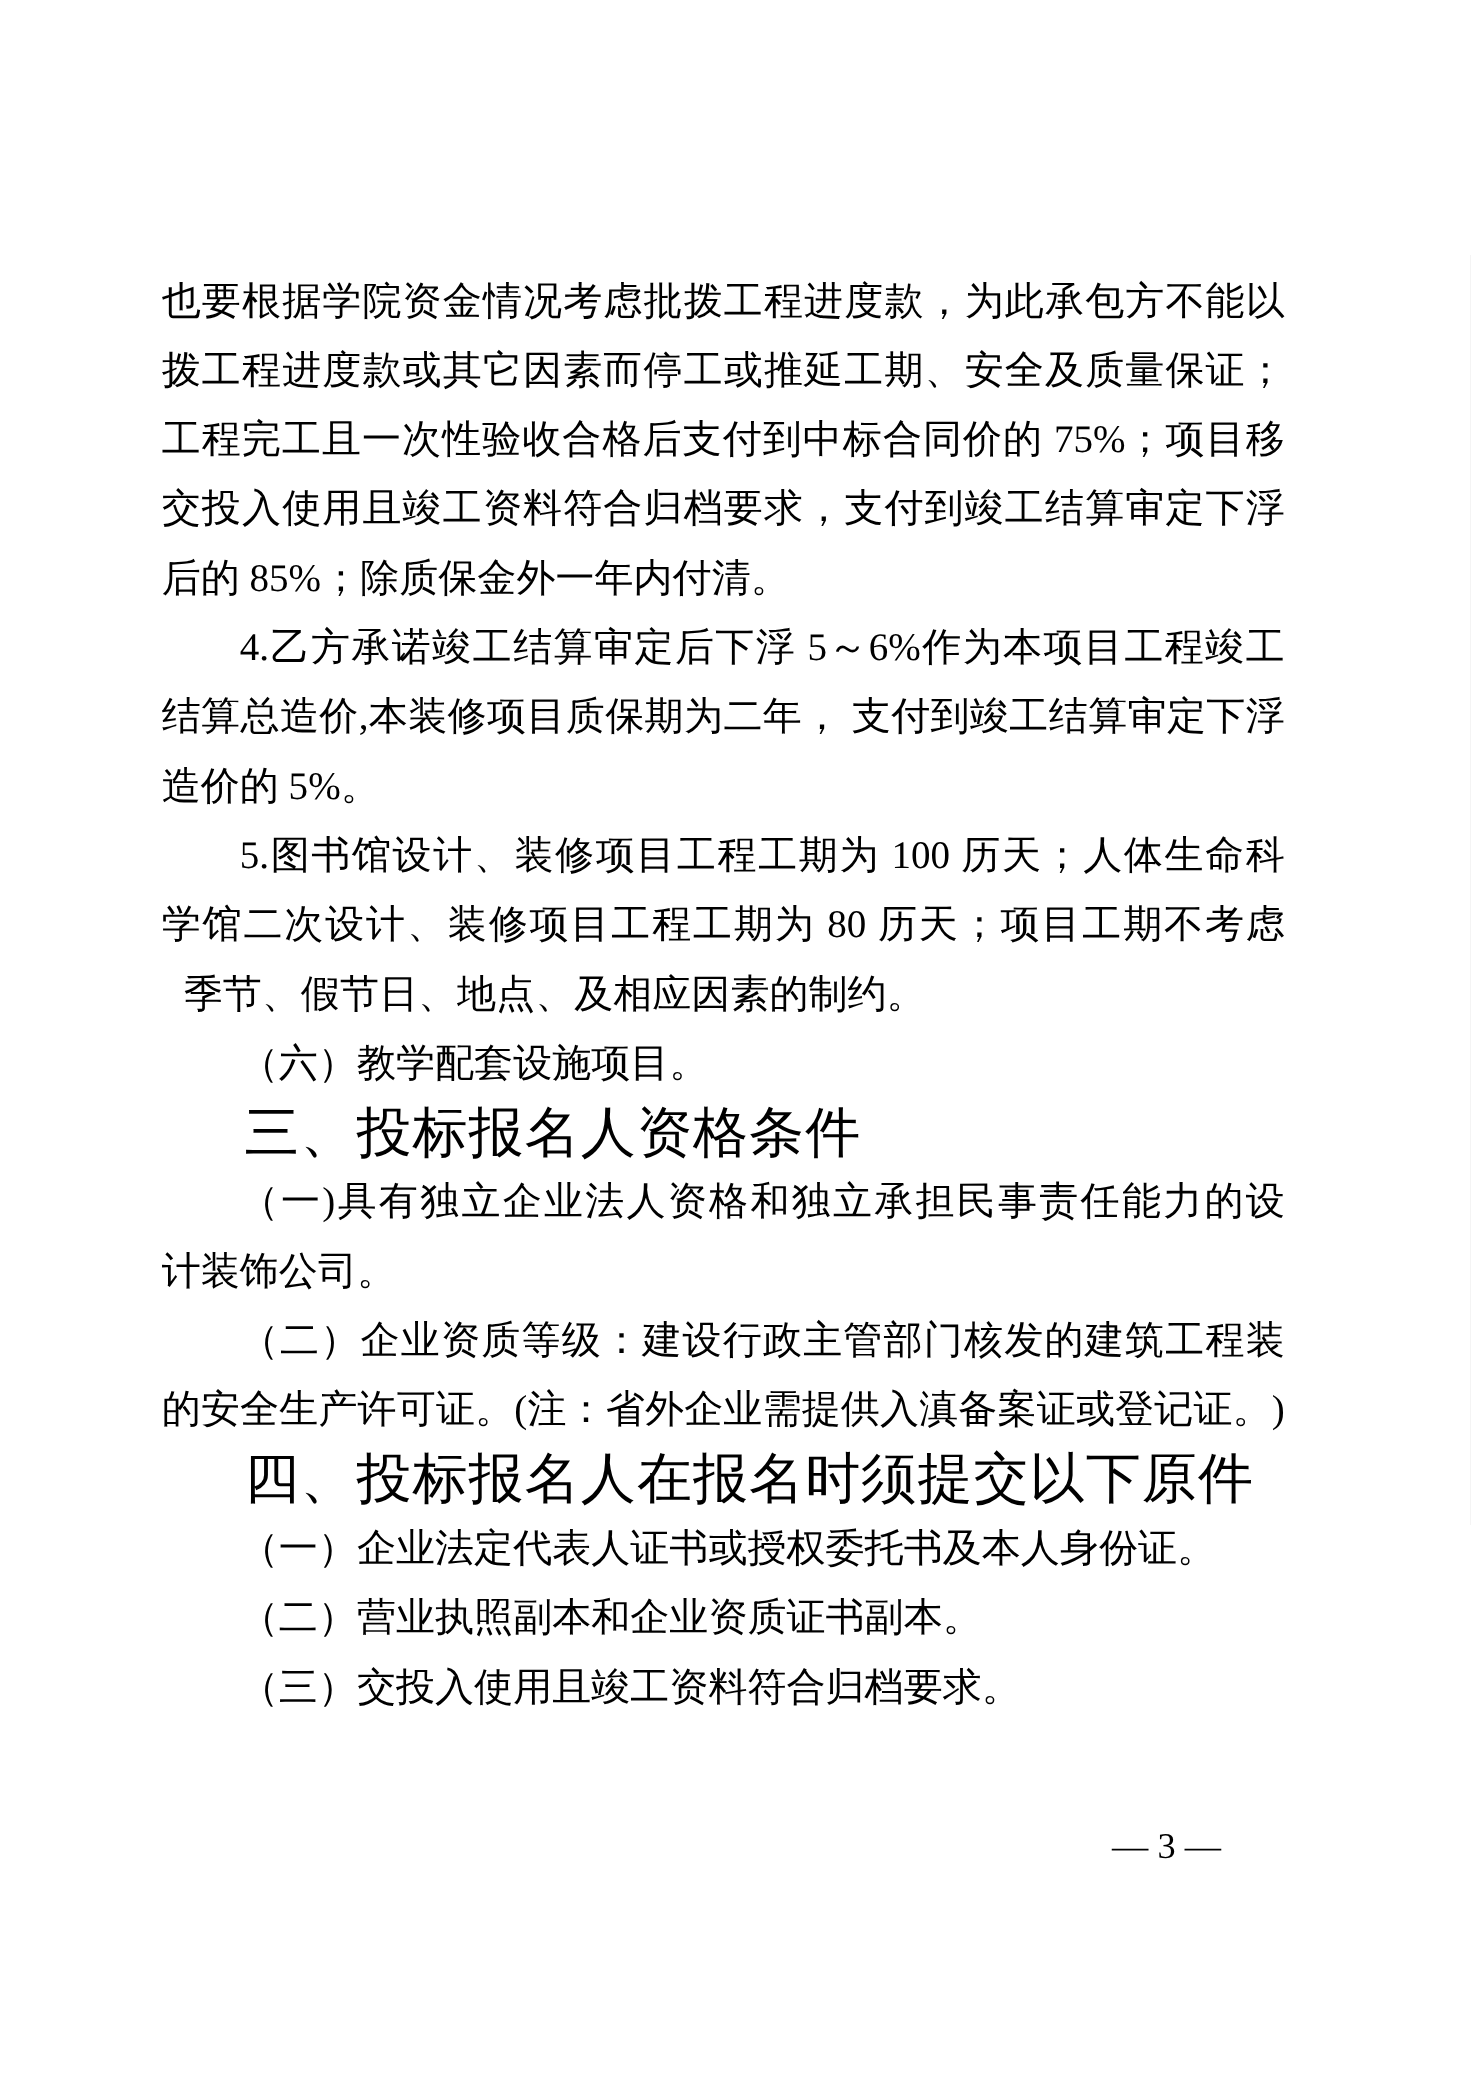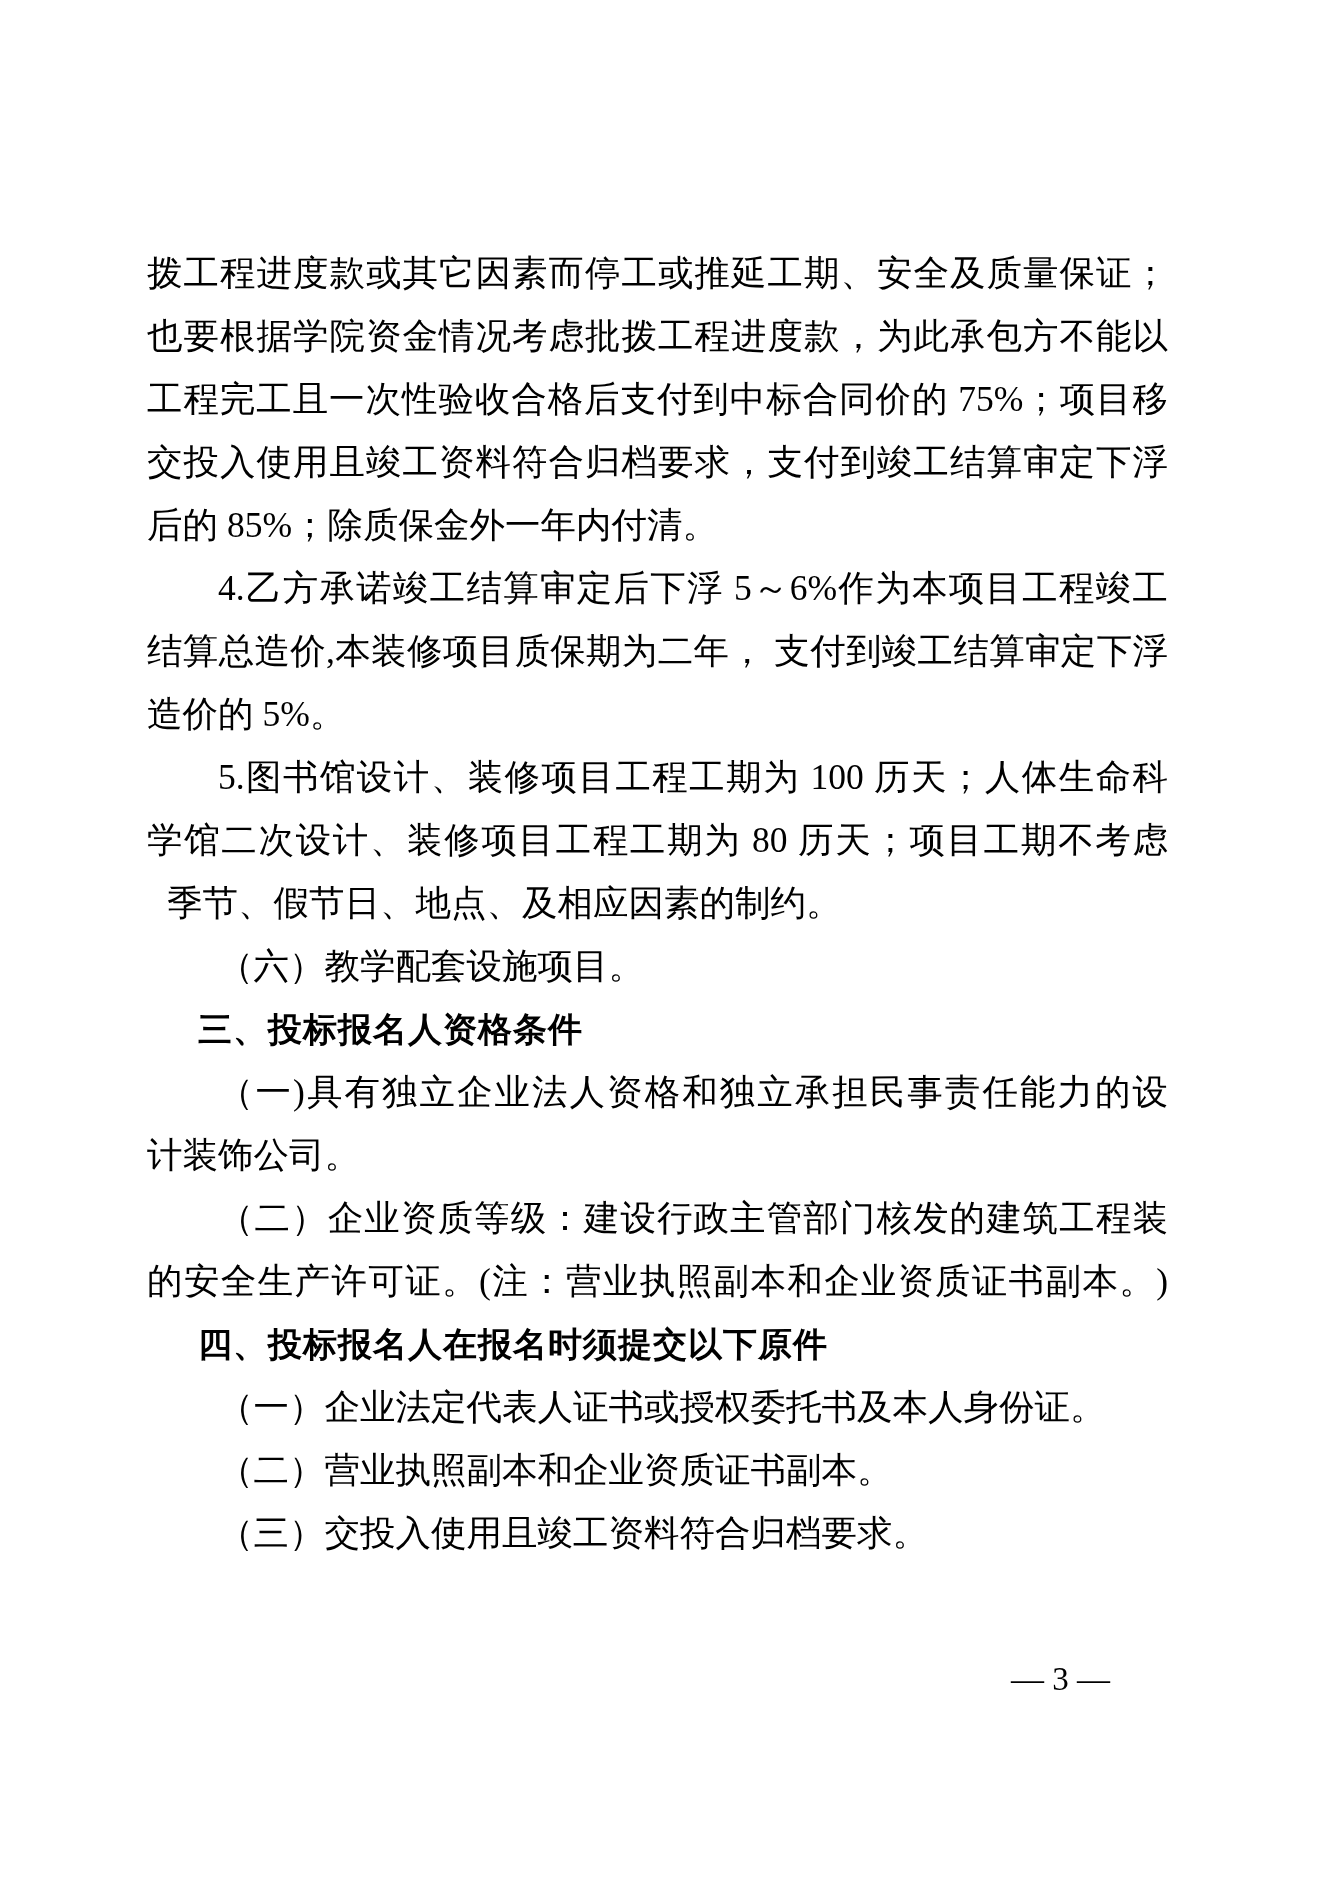--- a/index.html
+++ b/index.html
@@ -30,56 +30,56 @@
     line-height: 63px;
     color: #000000;
     text-align: left;
   }
   .line.justify {
     text-align: justify;
     text-align-last: justify;
   }
   .line.heading {
     font-family: "Liberation Sans", "DejaVu Sans", sans-serif;
-    font-weight: 700;
-    font-size: 34px;
+    font-weight: 400;
+    font-size: 50px;
     letter-spacing: 1px;
   }
   .page-number {
     position: absolute;
     top: 1659px;
     right: 227px;
     font-family: "Liberation Serif", "DejaVu Serif", serif;
     font-size: 33px;
     line-height: 40px;
     color: #000000;
     white-space: nowrap;
   }
 </style>
 </head>
 <body>
 
 <div class="page">
   <div class="text-block" id="text-block">
+      <p class="line justify" style="text-indent: 0em;">也要根据学院资金情况考虑批拨工程进度款，为此承包方不能以</p>
       <p class="line justify" style="text-indent: 0em;">拨工程进度款或其它因素而停工或推延工期、安全及质量保证；</p>
-      <p class="line justify" style="text-indent: 0em;">也要根据学院资金情况考虑批拨工程进度款，为此承包方不能以</p>
       <p class="line justify" style="text-indent: 0em;">工程完工且一次性验收合格后支付到中标合同价的 75%；项目移</p>
       <p class="line justify" style="text-indent: 0em;">交投入使用且竣工资料符合归档要求，支付到竣工结算审定下浮</p>
       <p class="line" style="text-indent: 0em;">后的 85%；除质保金外一年内付清。</p>
       <p class="line justify" style="text-indent: 2em;">4.乙方承诺竣工结算审定后下浮 5～6%作为本项目工程竣工</p>
       <p class="line justify" style="text-indent: 0em;">结算总造价,本装修项目质保期为二年， 支付到竣工结算审定下浮</p>
       <p class="line" style="text-indent: 0em;">造价的 5%。</p>
       <p class="line justify" style="text-indent: 2em;">5.图书馆设计、装修项目工程工期为 100 历天；人体生命科</p>
       <p class="line justify" style="text-indent: 0em;">学馆二次设计、装修项目工程工期为 80 历天；项目工期不考虑</p>
       <p class="line" style="text-indent: 0em; margin-left: 20px;">季节、假节日、地点、及相应因素的制约。</p>
       <p class="line" style="text-indent: 2em;">（六）教学配套设施项目。</p>
       <p class="line heading" style="text-indent: 1.5em;">三、投标报名人资格条件</p>
       <p class="line justify" style="text-indent: 2em;">（一)具有独立企业法人资格和独立承担民事责任能力的设</p>
       <p class="line" style="text-indent: 0em;">计装饰公司。</p>
       <p class="line justify" style="text-indent: 2em;">（二）企业资质等级：建设行政主管部门核发的建筑工程装</p>
-      <p class="line justify" style="text-indent: 0em;">的安全生产许可证。(注：营业执照副本和企业资质证书副本。)</p>
+      <p class="line justify" style="text-indent: 0em;">的安全生产许可证。(注：省外企业需提供入滇备案证或登记证。)</p>
       <p class="line heading" style="text-indent: 1.5em;">四、投标报名人在报名时须提交以下原件</p>
       <p class="line" style="text-indent: 2em;">（一）企业法定代表人证书或授权委托书及本人身份证。</p>
       <p class="line" style="text-indent: 2em;">（二）营业执照副本和企业资质证书副本。</p>
       <p class="line" style="text-indent: 2em;">（三）交投入使用且竣工资料符合归档要求。</p>
     </div>
   <div class="page-number">— 3 —</div>
 </div>
 
 </body></html>

